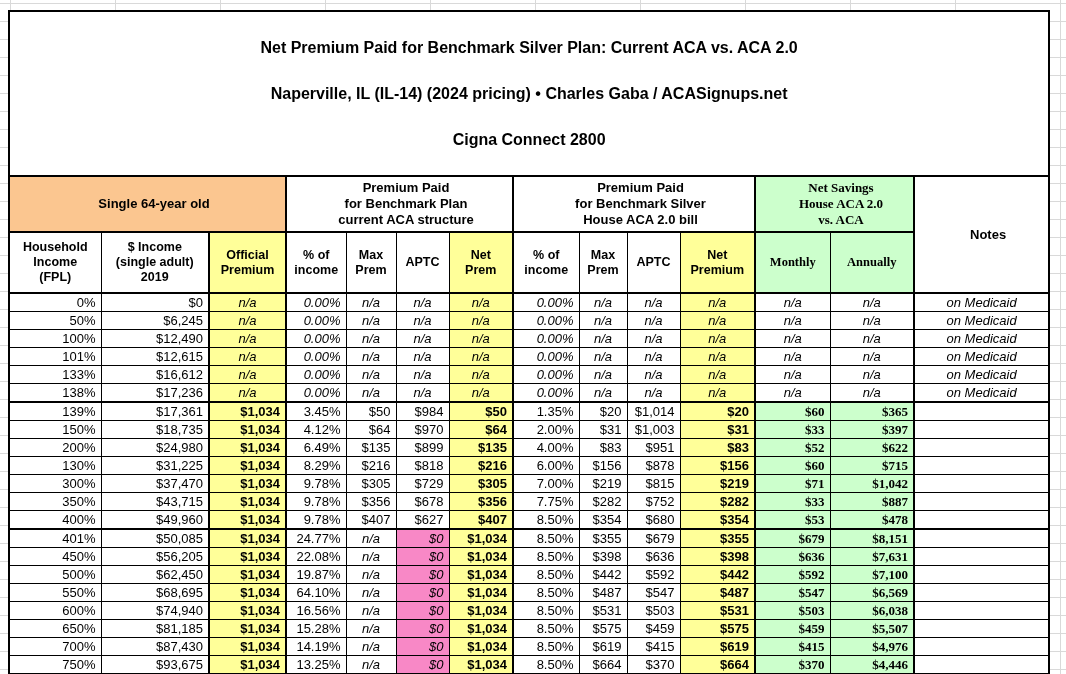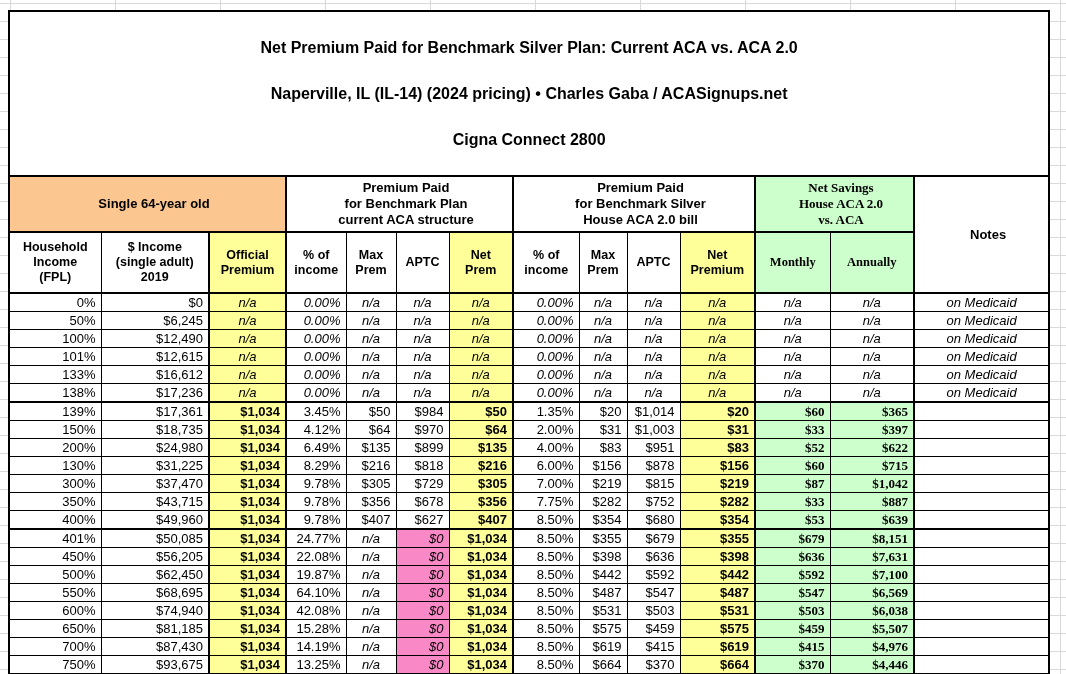--- a/index.html
+++ b/index.html
@@ -275,21 +275,21 @@
         <td class="">$37,470</td>
         <td class="bl2 bg-yellow b">$1,034</td>
         <td class="bl2">9.78%</td>
         <td class="">$305</td>
         <td class="">$729</td>
         <td class="bg-yellow b">$305</td>
         <td class="bl2">7.00%</td>
         <td class="">$219</td>
         <td class="">$815</td>
         <td class="bg-yellow b">$219</td>
-        <td class="bl2 bg-green b">$87</td>
+        <td class="bl2 bg-green b">$71</td>
         <td class="bg-green b">$1,042</td>
         <td class="bl2 center"></td>
       </tr>
       <tr>
         <td class="">350%</td>
         <td class="">$43,715</td>
         <td class="bl2 bg-yellow b">$1,034</td>
         <td class="bl2">9.78%</td>
         <td class="">$356</td>
         <td class="">$678</td>
@@ -308,21 +308,21 @@
         <td class="bl2 bg-yellow b">$1,034</td>
         <td class="bl2">9.78%</td>
         <td class="">$407</td>
         <td class="">$627</td>
         <td class="bg-yellow b">$407</td>
         <td class="bl2">8.50%</td>
         <td class="">$354</td>
         <td class="">$680</td>
         <td class="bg-yellow b">$354</td>
         <td class="bl2 bg-green b">$53</td>
-        <td class="bg-green b">$639</td>
+        <td class="bg-green b">$478</td>
         <td class="bl2 center"></td>
       </tr>
       <tr>
         <td class="">401%</td>
         <td class="">$50,085</td>
         <td class="bl2 bg-yellow b">$1,034</td>
         <td class="bl2">24.77%</td>
         <td class="i center">n/a</td>
         <td class="bg-pink i">$0</td>
         <td class="bg-yellow b">$1,034</td>
@@ -379,21 +379,21 @@
         <td class="">$547</td>
         <td class="bg-yellow b">$487</td>
         <td class="bl2 bg-green b">$547</td>
         <td class="bg-green b">$6,569</td>
         <td class="bl2 center"></td>
       </tr>
       <tr>
         <td class="">600%</td>
         <td class="">$74,940</td>
         <td class="bl2 bg-yellow b">$1,034</td>
-        <td class="bl2">42.08%</td>
+        <td class="bl2">16.56%</td>
         <td class="i center">n/a</td>
         <td class="bg-pink i">$0</td>
         <td class="bg-yellow b">$1,034</td>
         <td class="bl2">8.50%</td>
         <td class="">$531</td>
         <td class="">$503</td>
         <td class="bg-yellow b">$531</td>
         <td class="bl2 bg-green b">$503</td>
         <td class="bg-green b">$6,038</td>
         <td class="bl2 center"></td>

